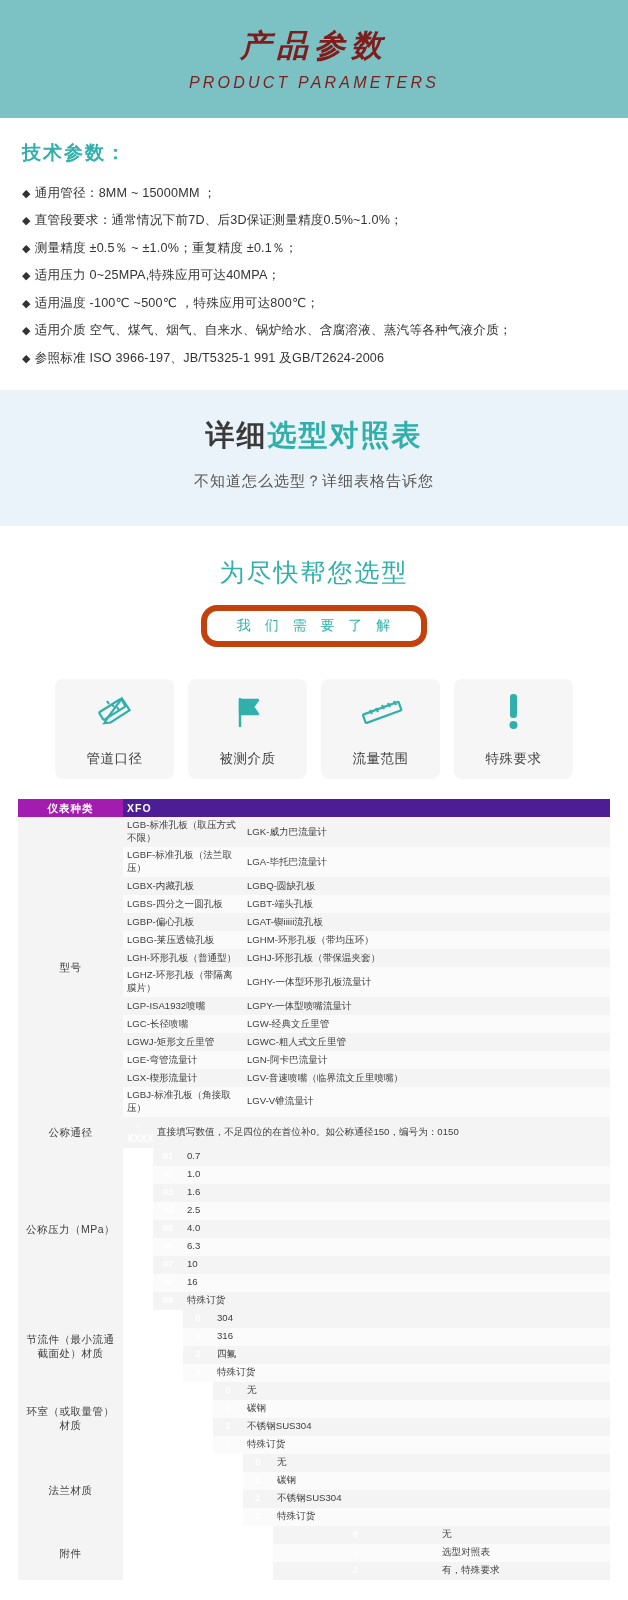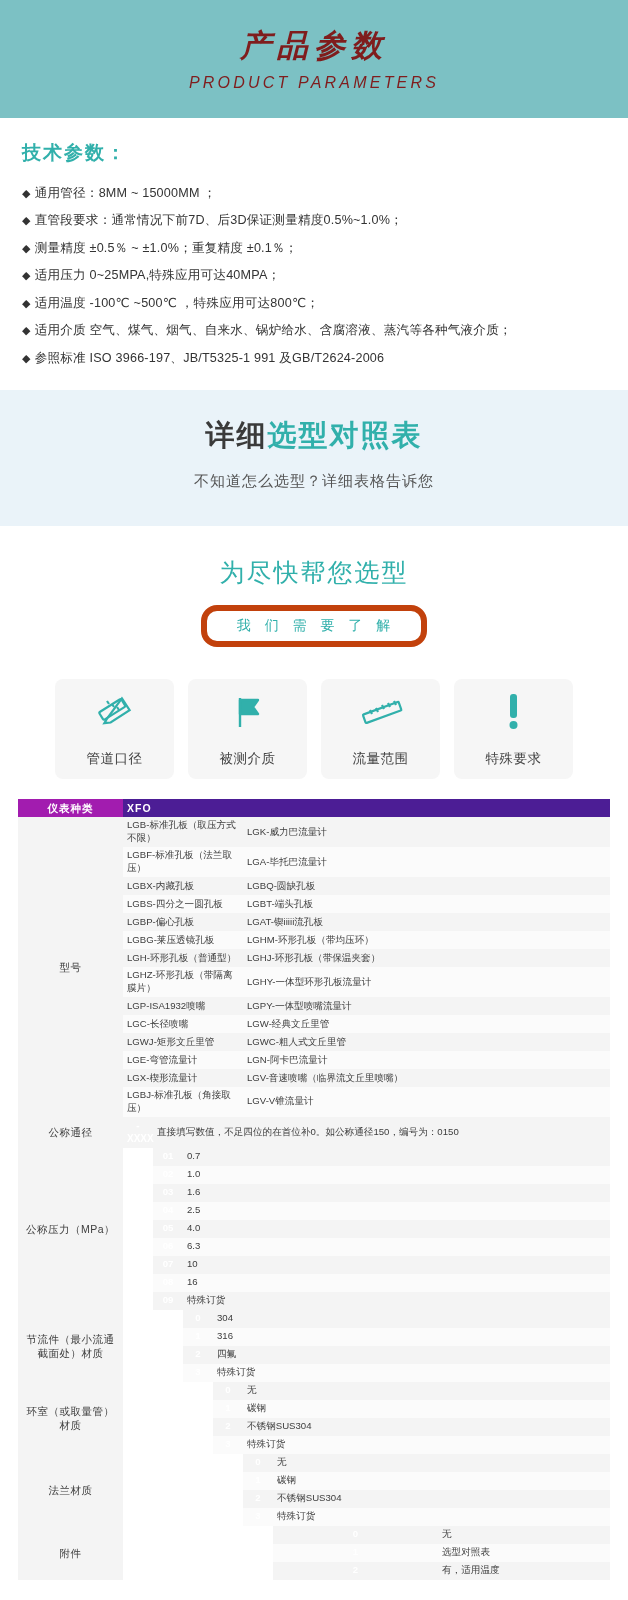--- a/index.html
+++ b/index.html
@@ -433,19 +433,19 @@
             <td class="spacer-cell" colspan="5" rowspan="3"></td>
             <td class="code">0</td>
             <td class="val">无</td>
           </tr>
           <tr class="rowB">
             <td class="code">1</td>
             <td class="val">选型对照表</td>
           </tr>
           <tr class="rowA">
             <td class="code">2</td>
-            <td class="val">有，适用温度</td>
+            <td class="val">有，特殊要求</td>
           </tr>
         </tbody>
     </table>
   </div>
 
 </div>
 
 </body></html>

